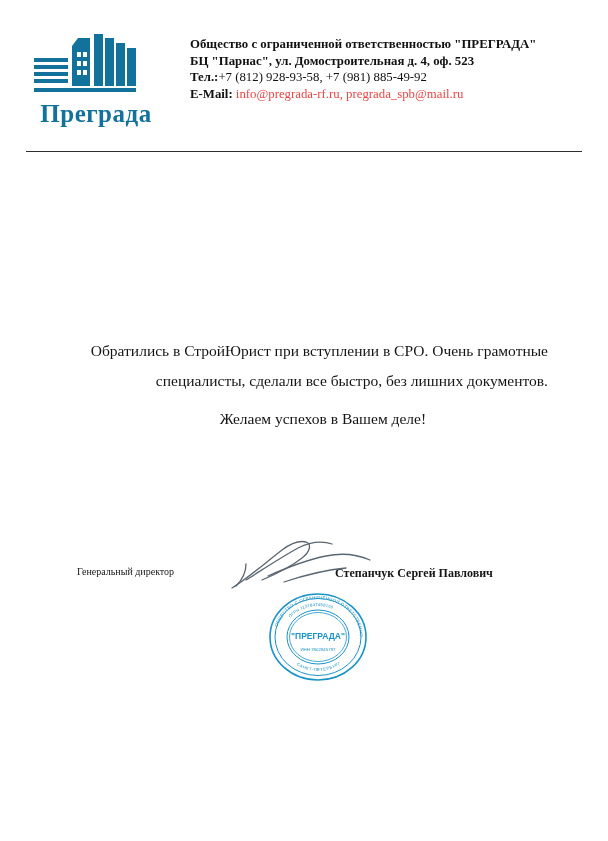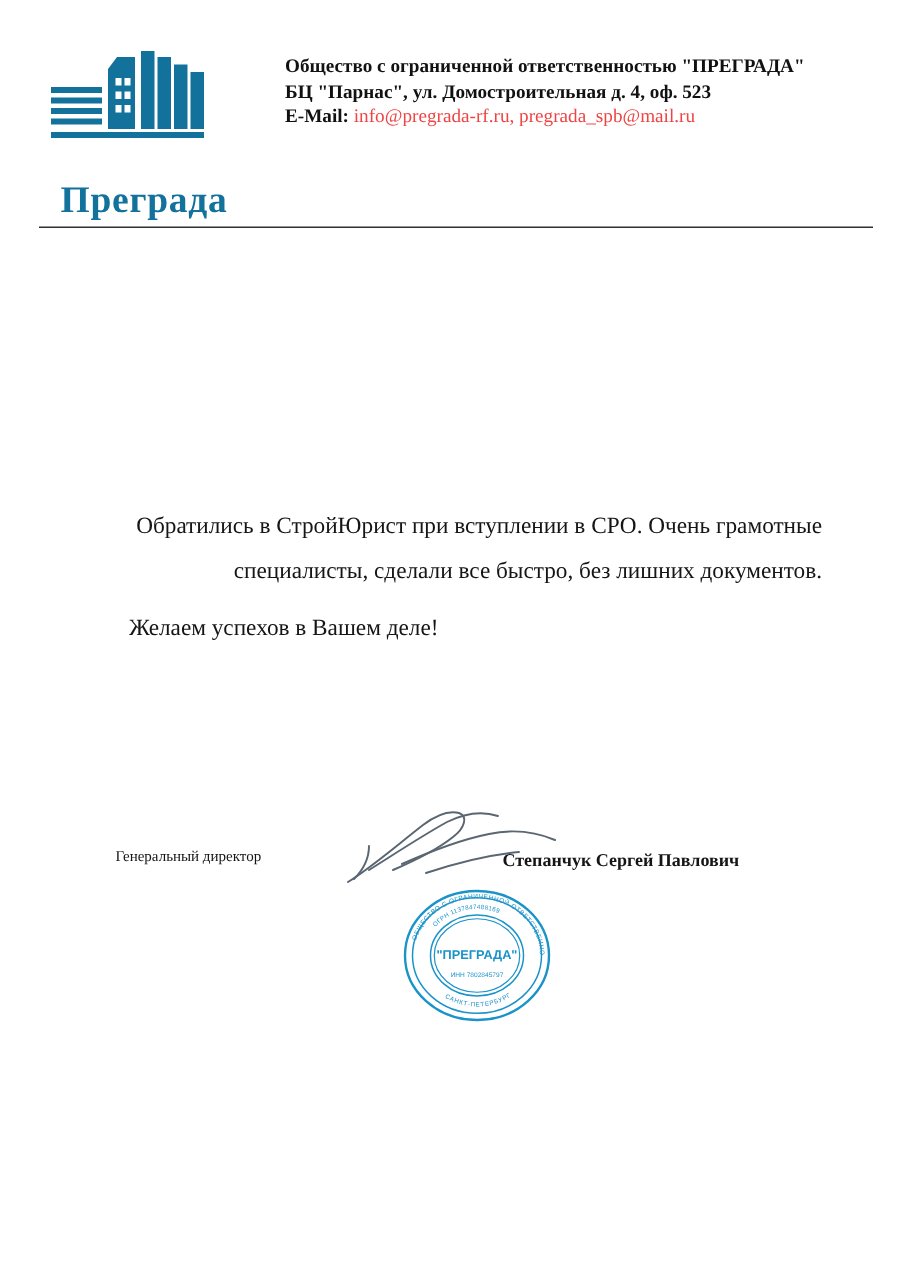--- a/index.html
+++ b/index.html
@@ -51,21 +51,20 @@
     position: absolute;
     left: 0;
     top: 66px;
     width: 140px;
     text-align: center;
     font-family: "Liberation Serif", serif;
     font-weight: bold;
     font-size: 25px;
     letter-spacing: 0.5px;
     color: #13729b;
-    margin-top: 20px;
   }
 
   .company-block {
     position: absolute;
     left: 190px;
     top: 8px;
     width: 400px;
   }
 
   .company-line {
@@ -121,20 +120,21 @@
     width: 500px;
     text-indent: 26px;
     text-align: right;
   }
 
   .para-2 {
     left: 60px;
     top: 404px;
     width: 500px;
     text-indent: 26px;
+    text-align: center;
   }
 
   
   .sig-row {
     position: absolute;
     left: 77px;
     top: 566px;
     width: 460px;
     height: 24px;
   }
@@ -209,20 +209,21 @@
             <rect x="49" y="36" width="4" height="5"></rect>
           </g>
         </svg>
       </div>
       <div class="logo-word">Преграда</div>
     </div>
 
     <div class="company-block">
       <div class="company-line bold">Общество с ограниченной ответственностью "ПРЕГРАДА"</div>
       <div class="company-line bold">БЦ "Парнас", ул. Домостроительная д. 4, оф. 523</div>
+      <div class="company-line"><span class="lbl">Тел.:</span><span class="val">+7 (812) 928-93-58, +7 (981) 885-49-92</span></div>
       <div class="company-line mail"><span class="lbl">E-Mail:</span> <span class="val">info@pregrada-rf.ru, pregrada_spb@mail.ru</span></div>
     </div>
 
   </div>
 
   <div class="rule"></div>
 
 
   <div class="para para-1">Обратились в СтройЮрист при вступлении в СРО. Очень грамотные специалисты, сделали все быстро, без лишних документов.</div>
   <div class="para para-2">Желаем успехов в Вашем деле!</div>

